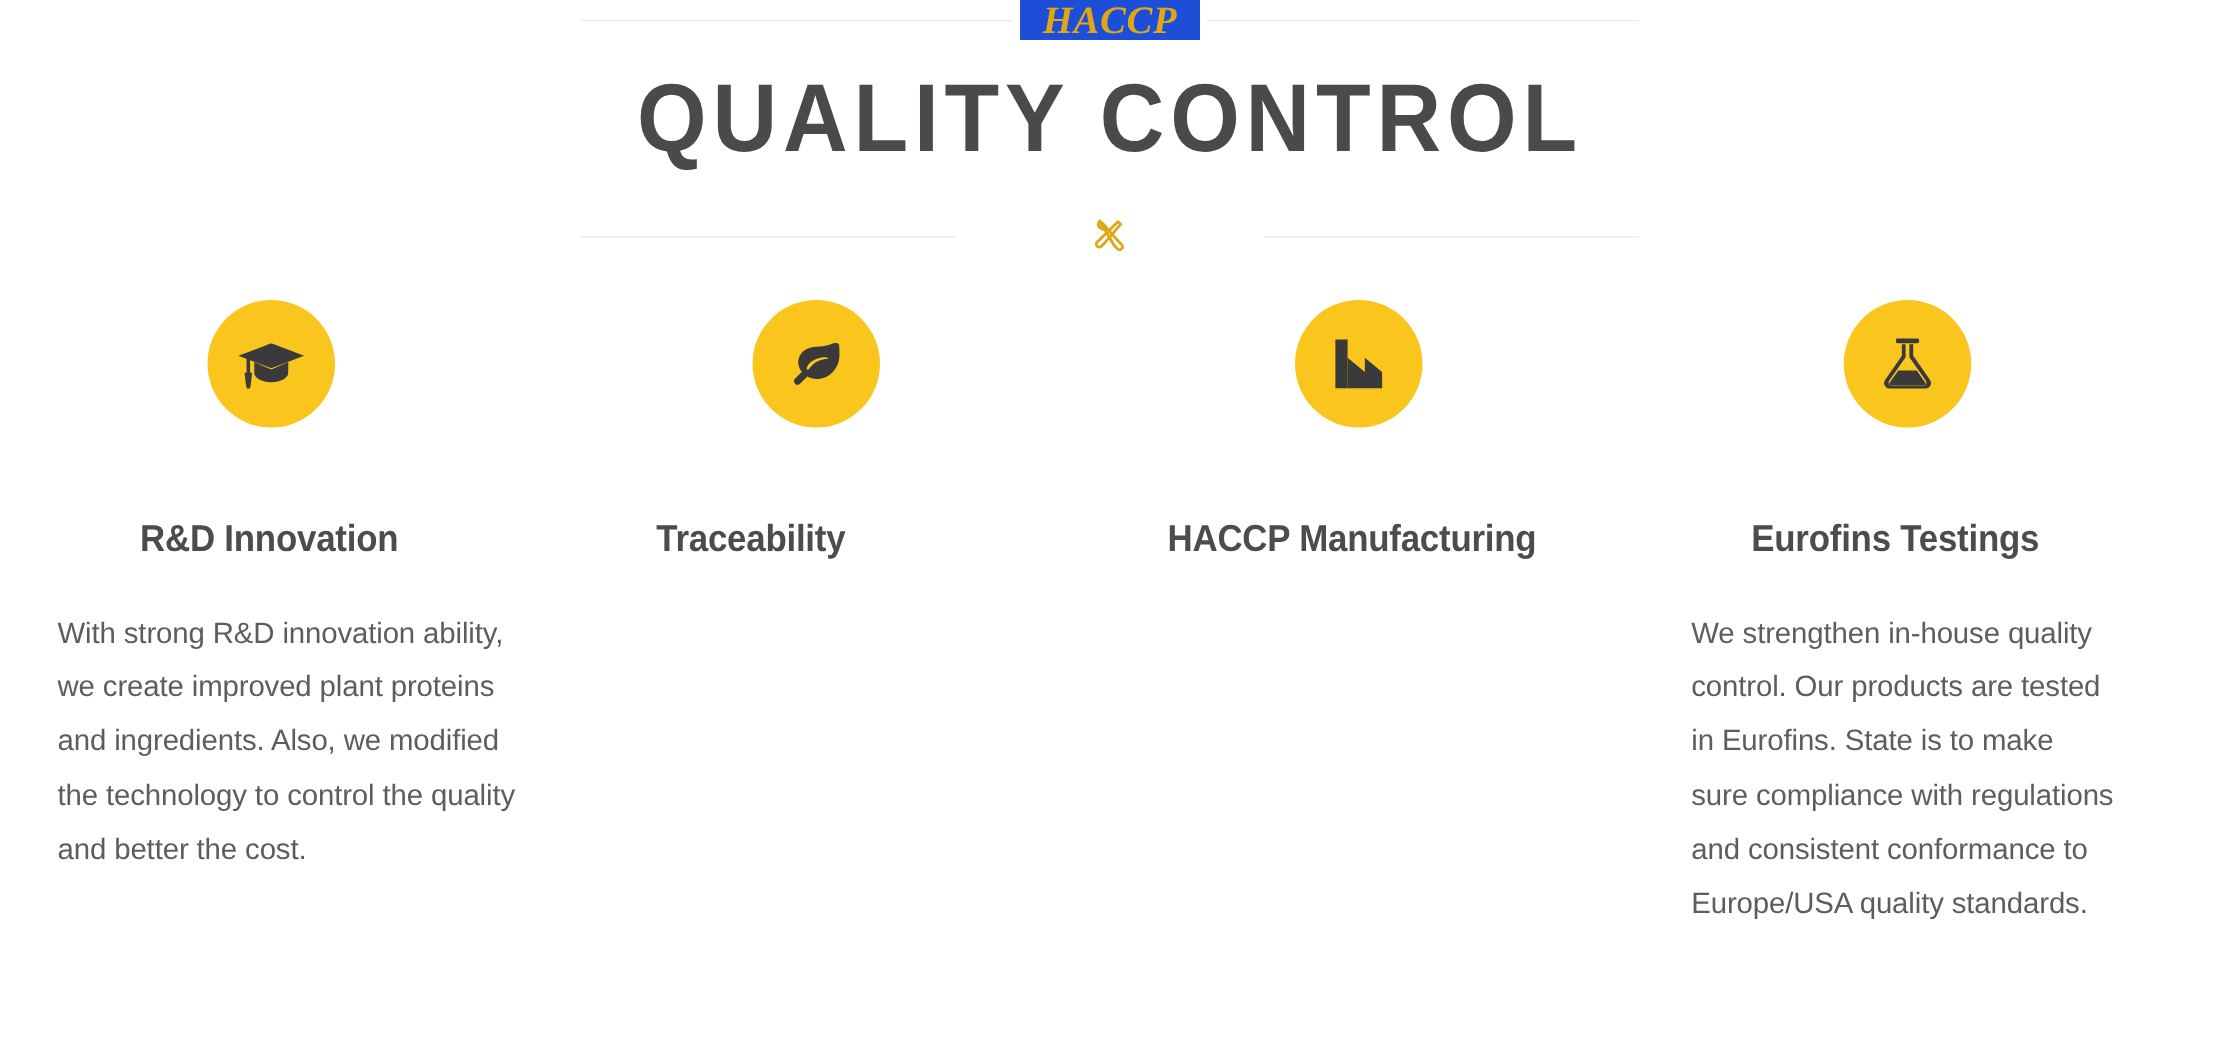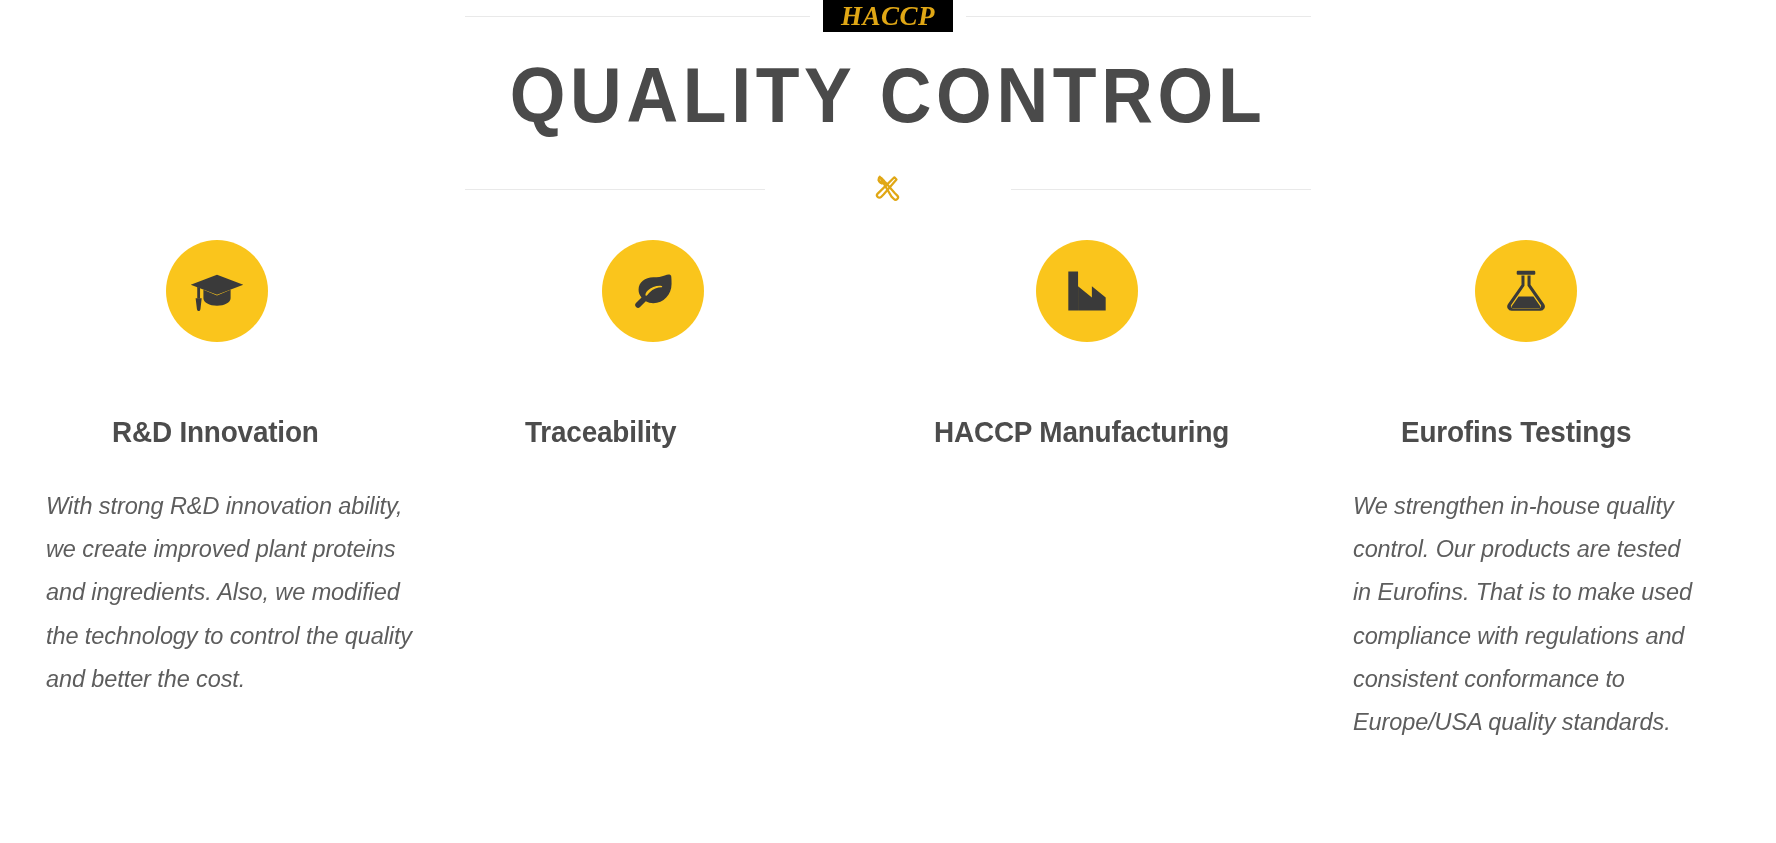--- a/index.html
+++ b/index.html
@@ -39,26 +39,26 @@
     top: 16px;
     height: 1px;
     background: #e9e9e9;
   }
   .eyebrow-rule.left  { left: 465px;  width: 345px; }
   .eyebrow-rule.right { right: 465px; width: 345px; }
 
   .eyebrow-text {
     position: relative;
     z-index: 2;
-    background: #000000;
+    background: #1d4ed8;
     padding: 0 18px;
     font-family: "Liberation Serif", serif;
     font-style: italic;
     font-weight: 700;
-    font-size: 27px;
+    font-size: 31px;
     letter-spacing: 0.5px;
     color: #e0a715;
     line-height: 32px;
   }
 
   .main-title {
     text-align: center;
     font-family: "Liberation Sans", sans-serif;
     font-weight: 700;
     font-size: 77px;
@@ -144,21 +144,20 @@
   .feature-body {
     margin-top: 37px;
     margin-left: 10px;
     font-family: "Liberation Sans", sans-serif;
     font-weight: 400;
     font-size: 23.5px;
     color: #5d5d5d;
     line-height: 1.84;
     letter-spacing: -0.1px;
     max-width: 380px;
-    font-style: italic;
   }
 
   
   .feature.col-1 .feature-title { margin-left: 76px; }
   .feature.col-2 .feature-title { margin-left: 50px; }
   .feature.col-3 .feature-title { margin-left: 20px; }
   .feature.col-4 .feature-title { margin-left: 48px; }
 
   .feature.col-1 .feature-body { margin-left: 10px; max-width: 370px; }
   .feature.col-2 .feature-body { margin-left: 8px;  max-width: 355px; }
@@ -248,18 +247,18 @@
       <div class="icon-circle">
         <svg width="54" height="54" viewBox="0 0 64 64" aria-hidden="true">
           <g fill="#3a3a3a">
             <rect x="21" y="8" width="22" height="4.6" rx="1.4"></rect>
             <path d="M26.6 13.6 h3.6 v12.2 L14.6 48.2 a3 3 0 0 0 2.5 4.7 h29.8 a3 3 0 0 0 2.5-4.7 L33.8 25.8 V13.6 h3.6 v10.9 l16 22.8 a5.2 5.2 0 0 1-4.3 8.2 H15 a5.2 5.2 0 0 1-4.3-8.2 l16-22.8 Z" fill-rule="evenodd"></path>
             <path d="M23.2 38.5 h17.6 l8.1 11.6 a1.6 1.6 0 0 1-1.3 2.5 H16.4 a1.6 1.6 0 0 1-1.3-2.5 Z"></path>
           </g>
         </svg>
       </div>
       <div class="feature-title">Eurofins Testings</div>
-      <div class="feature-body">We strengthen in-house quality control. Our products are tested in Eurofins. That is to make used compliance with regulations and consistent conformance to Europe/USA quality standards.</div>
+      <div class="feature-body">We strengthen in-house quality control. Our products are tested in Eurofins. State is to make sure compliance with regulations and consistent conformance to Europe/USA quality standards.</div>
     </div>
 
   </div>
 
 </div>
 
 </body></html>

